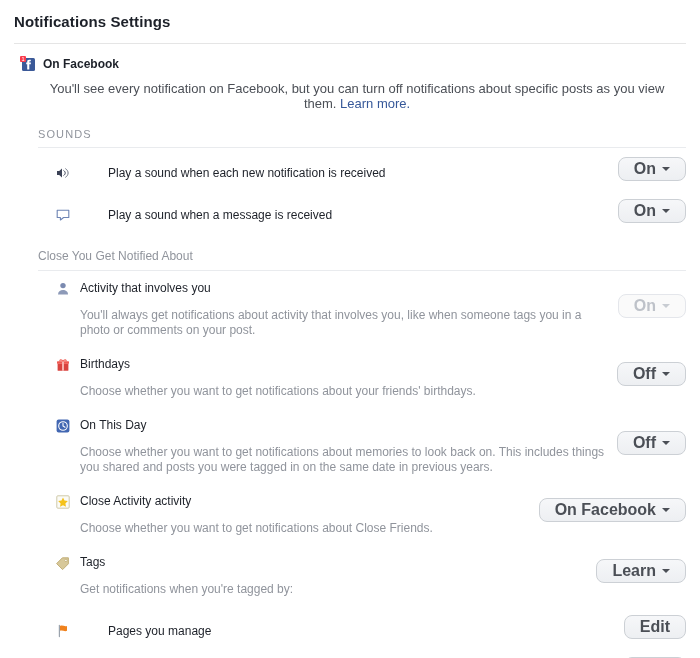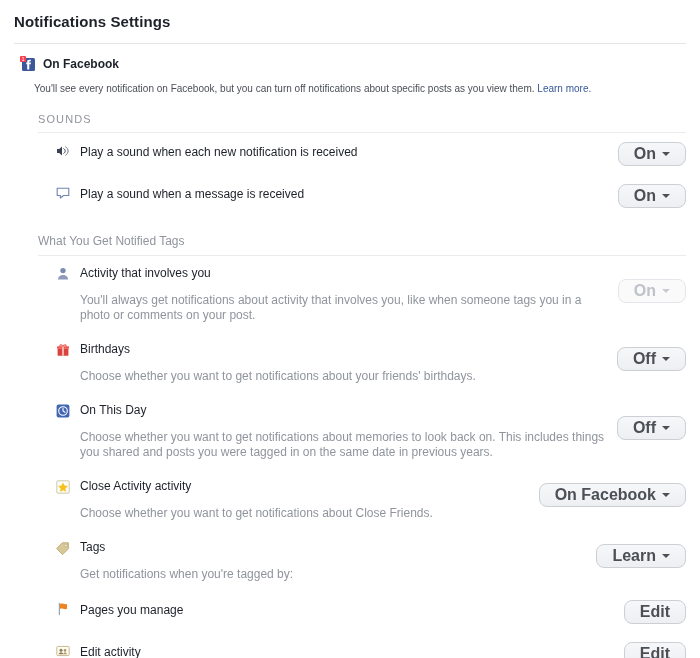--- a/index.html
+++ b/index.html
@@ -32,24 +32,25 @@
     align-items: center;
     padding: 12px 0 0 20px;
     gap: 7px;
   }
   .fb-head-label {
     font-size: 12px;
     font-weight: bold;
     color: #1d2129;
   }
   .fb-desc {
-    font-size: 10px;
+    font-size: 13px;
     color: #4b4f56;
     padding: 9px 20px 0 34px;
     line-height: 15px;
+    text-align: center;
   }
   .lnk { color: #365899; text-decoration: none; cursor: pointer; }
 
   
   .sect {
     margin: 17px 14px 0 38px;
   }
   .sect-title {
     font-size: 11px;
     color: #90949c;
@@ -66,21 +67,21 @@
   }
   .sect-rule { border-top: 1px solid #e9ebee; }
 
   
   .row {
     display: flex;
     align-items: flex-start;
     padding: 9px 0 9px 0;
     min-height: 32px;
   }
-  .row.center { align-items: flex-start; }
+  .row.center { align-items: flex-end; gap: 28px; }
   .row-icon {
     width: 16px; min-width: 16px;
     height: 16px;
     margin: 1px 9px 0 17px;
     position: relative;
     flex: 0 0 auto;
   }
   .row-body { flex: 1 1 auto; padding-right: 12px; min-width: 0; }
   .row-title {
     font-size: 12px;
@@ -189,21 +190,21 @@
       <span class="row-ctrl">
         <span class="btn">
           <span>On</span>
           <i class="caret"></i>
         </span>
       </span>
     </div>
   </div>
 
   <div class="sect">
-    <div class="sect-title plain">What You Get Notified Tags</div>
+    <div class="sect-title plain">Close You Get Notified About</div>
     <div class="sect-rule"></div>
 
     <div class="row">
       <span class="row-icon">
         <svg width="16" height="16" viewBox="0 0 16 16">
           <circle cx="8" cy="4.6" r="2.7" fill="#7b8ab0"></circle>
           <path d="M3 13.4c0-2.7 2.2-4.3 5-4.3s5 1.6 5 4.3z" fill="#8d9ab8"></path>
         </svg>
       </span>
       <span class="row-body">

